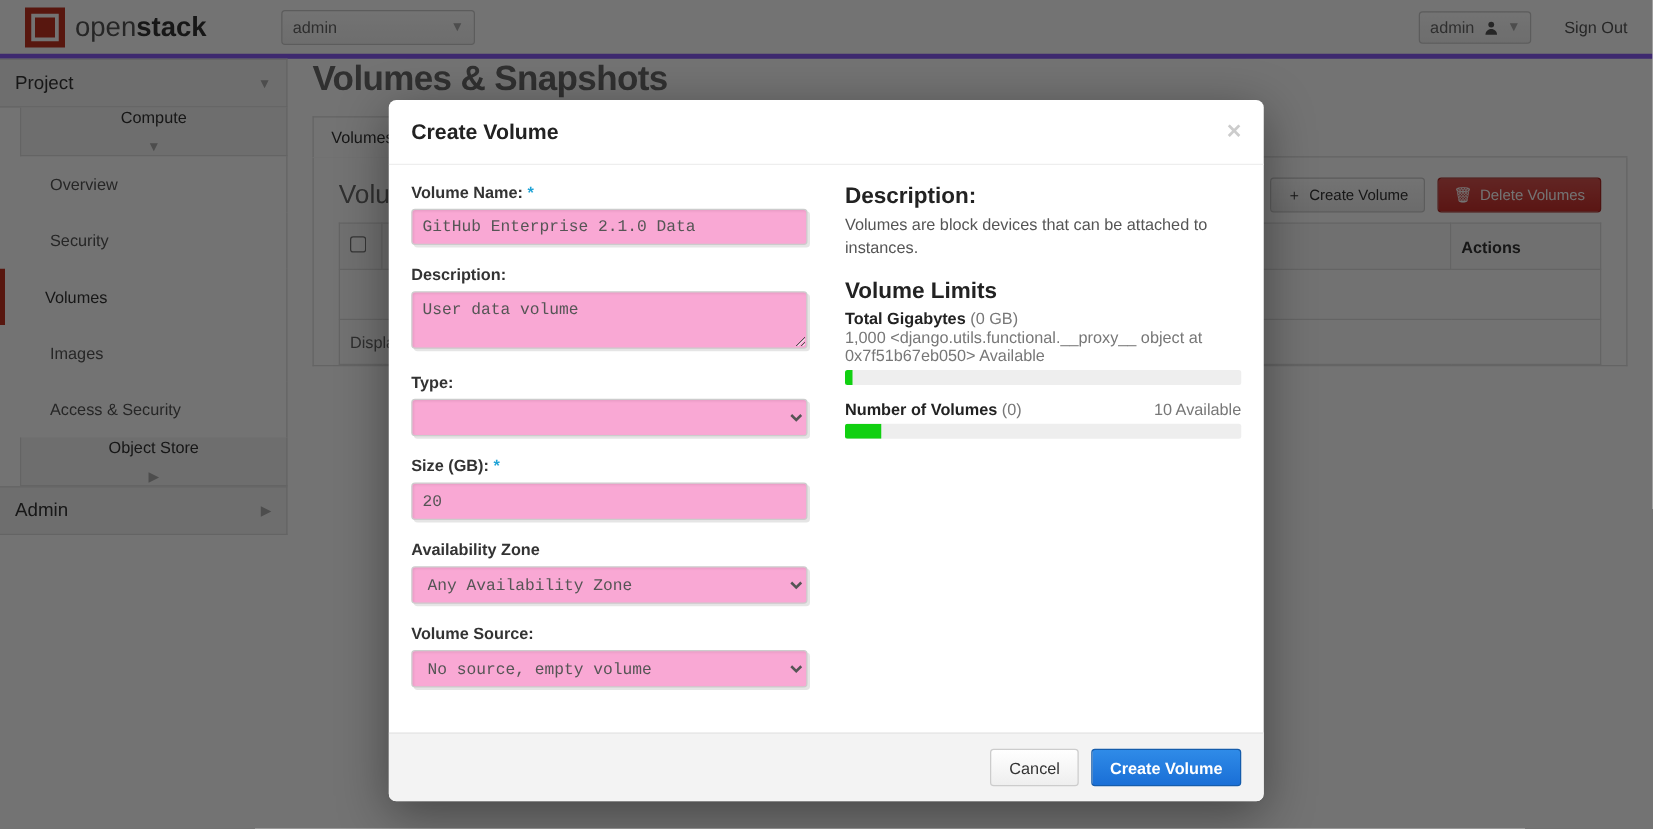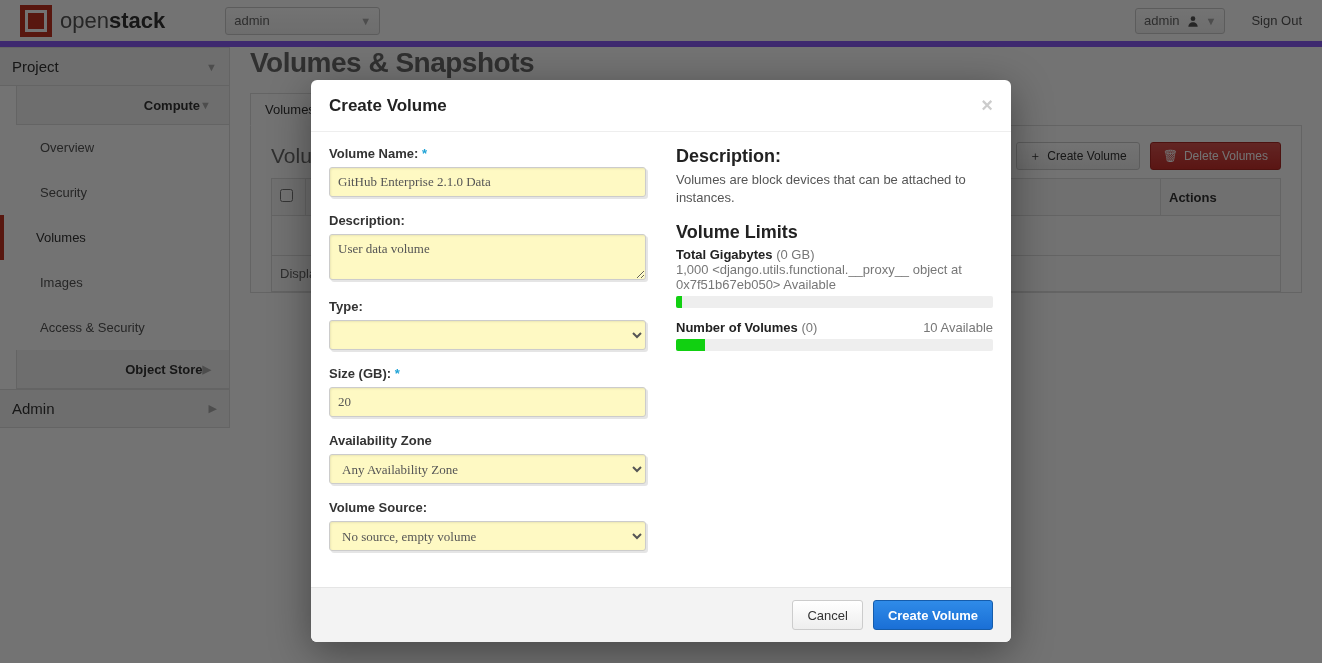--- a/index.html
+++ b/index.html
@@ -1,33 +1,33 @@
 <!DOCTYPE html>
 <html><head>
 <meta charset="utf-8">
 <style>
   * { box-sizing: border-box; margin: 0; padding: 0; }
   html, body { height: 100%; font-family: "Helvetica Neue", Helvetica, Arial, sans-serif; font-size: 13px; color: #333; }
   body { background: #fff; position: relative; width: 1322px; height: 663px; overflow: hidden; }
 
   
-  .topbar { height: 47px; border-bottom: 6px solid #8b5cf6; display: flex; align-items: center; padding: 0 20px; }
+  .topbar { height: 47px; border-bottom: 4px solid #8b5cf6; display: flex; align-items: center; padding: 0 20px; }
   .brand { display: flex; align-items: center; gap: 8px; font-size: 22px; color: #555; cursor: pointer; }
   .brand strong { font-weight: 700; color: #333; }
   .brand-logo { width: 32px; height: 32px; background: #c43422; position: relative; }
   .brand-logo::after { content:""; position:absolute; inset:5px; border:3px solid #fff; }
   .tenant-switch { margin-left: 60px; width: 155px; height: 28px; border: 1px solid #ccc; border-radius: 3px; background: linear-gradient(#fff,#f2f2f2); display:flex; align-items:center; justify-content:space-between; padding:0 8px; color:#666; cursor:pointer; }
   .toprt { margin-left: auto; display:flex; align-items:center; gap:26px; }
   .user-switch { height:26px; border:1px solid #ccc; border-radius:3px; background:linear-gradient(#fff,#f2f2f2); display:flex; align-items:center; padding:0 8px; gap:6px; color:#666; cursor:pointer; }
   .signout { color:#555; cursor:pointer;text-align:right; }
 
   
   .sidebar { position:absolute; top:47px; left:0; width:230px; }
   .sb-h1 { display:flex; align-items:center; justify-content:space-between; height:39px; padding:0 12px; border:1px solid #ddd; border-left:none; background:#f4f4f4; font-size:15px; color:#333; cursor:pointer; }
-  .sb-h2 { display:flex; align-items:center; justify-content:flex-end; height:39px; padding:0 18px; border:1px solid #ddd; border-left:none; border-top:none; background:#f4f4f4; font-weight:700; color:#333; cursor:pointer; }
+  .sb-h2 { display:flex; align-items:center; justify-content:space-between; height:39px; padding:0 18px; border:1px solid #ddd; border-left:none; border-top:none; background:#f4f4f4; font-weight:400; color:#333; cursor:pointer;flex-direction:column; }
   .sb-h2.indent { margin-left:16px; border-left:1px solid #ddd; }
   .sb-item { height:45px; display:flex; align-items:center; padding-left:40px; color:#555; border-right:1px solid #ddd; cursor:pointer; }
   .sb-item.active { border-left:4px solid #c43422; padding-left:32px; color:#333; }
   .chev { color:#aaa; font-size:11px; }
 
   
   .main { position:absolute; top:47px; left:250px; right:20px; }
   .page-title { font-size:28px; font-weight:700; color:#6b6b6b; margin-top:0; letter-spacing:-0.5px; }
   .tabs { margin-top:14px; display:flex; border-bottom:1px solid #ddd; }
   .tab { padding:8px 14px; border:1px solid transparent; border-bottom:none; color:#888; cursor:pointer; }
@@ -49,21 +49,21 @@
   .modal-hd h2 { font-size:17px; font-weight:700; color:#222; }
   .close { color:#ccc; font-size:20px; font-weight:700; cursor:pointer; }
 
   .modal-bd { padding:14px 18px 20px 18px; display:flex; gap:30px; }
   .col { flex:1; }
   .fgroup { margin-bottom:16px; }
   .flabel { display:block; font-weight:700; color:#333; margin-bottom:6px; font-size:13px; }
   .req { color:#1fa3d6; }
   .tinput, .tarea, .tselect, .tnum {
     width:100%; border:1px solid #ccc; border-radius:3px; padding:6px 8px; font-size:13px;
-    font-family:Liberation Serif, serif; color:#555; background:#fef9c3;
+    font-family:Liberation Mono, monospace; color:#555; background:#f9a8d4;
     box-shadow: 1px 1px 2px rgba(0,0,0,.08) inset, 2px 2px 0 rgba(0,0,0,.10);
   }
   .tarea { height:46px; resize:vertical; }
   .tselect, .tnum { height:30px; }
 
   .rhead { font-size:18px; font-weight:700; color:#222; margin-bottom:4px; }
   .rtext { color:#555; margin-bottom:16px; line-height:1.35; }
   .rsub { font-weight:700; color:#222; }
   .rmuted { color:#777; }
   .barbg { height:12px; background:#eee; border-radius:2px; margin:4px 0 12px 0; overflow:hidden; }

